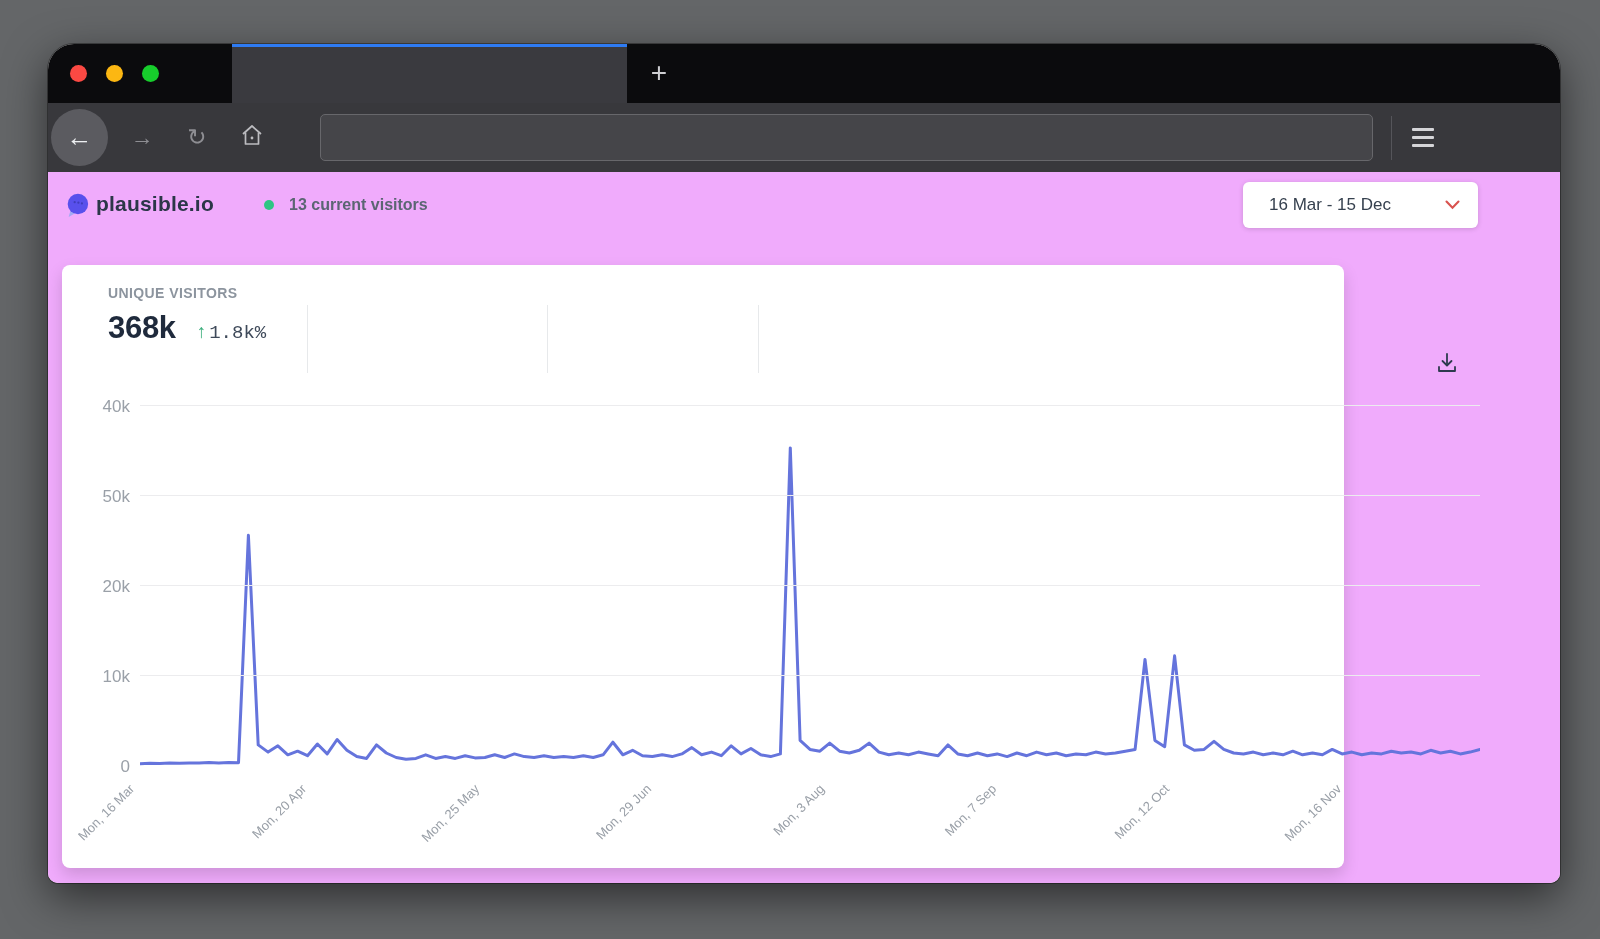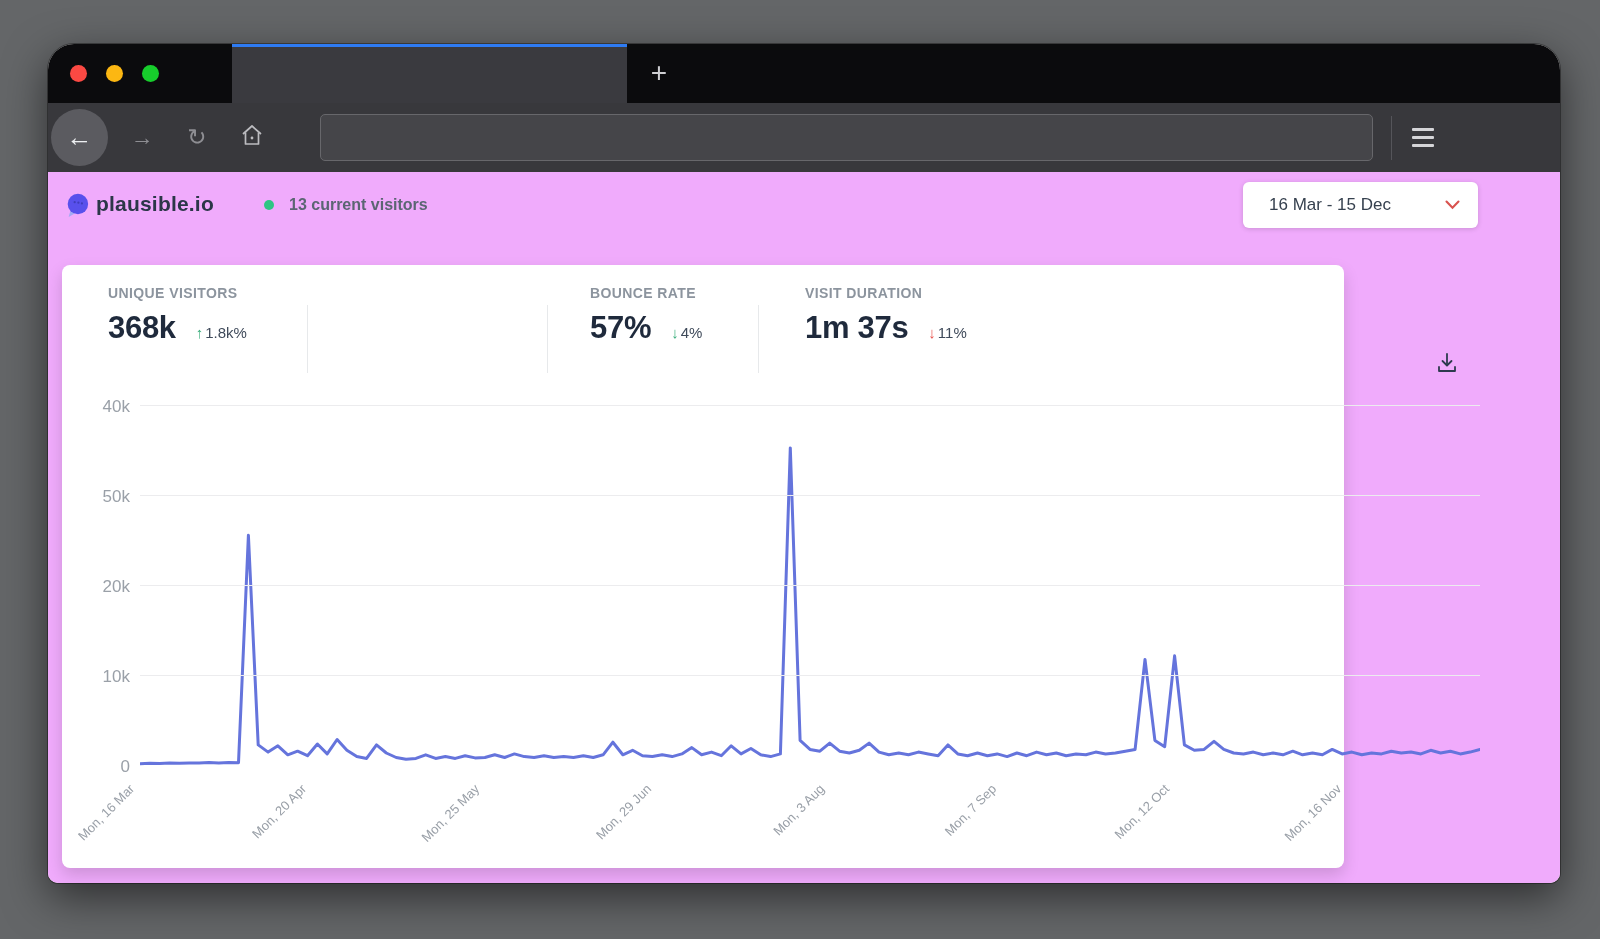--- a/index.html
+++ b/index.html
@@ -74,21 +74,21 @@
   
   .card {
     position:absolute; left:14px; top:93px; width:1282px; height:603px;
     background:#fff; border-radius:8px; box-shadow:0 7px 16px rgba(0,0,0,.15);
   }
   .stats-row { position:absolute; left:0; top:20px; height:72px; width:100%; }
   .stat { position:absolute; top:0; }
   .stat-label { font-size:14px; font-weight:700; color:#8c949e; letter-spacing:.4px; }
   .stat-value-row { margin-top:9px; display:flex; align-items:baseline; gap:20px; }
   .stat-value { font-size:31px; font-weight:700; color:#1f2a3c; letter-spacing:-.3px; }
-  .stat-change { font-size:15px; font-weight:500; color:#3f4a5a; }
+  .stat-change { font-size:19px; font-weight:500; color:#3f4a5a;font-family:Liberation Mono, monospace; }
   .stat-change .arr { font-weight:700; margin-right:2px; }
   .green .arr { color:#3bae7c; }
   .red .arr { color:#e8544e; }
   .stat-divider { position:absolute; top:20px; width:1px; height:68px; background:#e7e9eb; }
   .download-btn { position:absolute; left:1373px; top:86px; width:24px; height:24px; }
   
   .chart-area { position:absolute; left:0; top:130px; width:1475px; height:470px; }
   .gridline { position:absolute; left:78px; width:1340px; height:1px; background:#ececee; }
   .y-tick { position:absolute; width:44px; text-align:right; font-size:17px; color:#9aa0a8; }
   .x-tick {
@@ -168,35 +168,21 @@
       <div class="stats-row">
         <div class="stat" style="left:46px;">
           <div class="stat-label">UNIQUE VISITORS</div>
           <div class="stat-value-row">
             <span class="stat-value">368k</span>
             <span class="stat-change green"><span class="arr">↑</span><span>1.8k%</span></span>
           </div>
         </div>
         <div class="stat-divider" style="left:245px;"></div>
         <div class="stat-divider" style="left:485px;"></div>
-        <div class="stat" style="left:528px;">
-          <div class="stat-label">BOUNCE RATE</div>
-          <div class="stat-value-row">
-            <span class="stat-value">57%</span>
-            <span class="stat-change green"><span class="arr">↓</span><span>4%</span></span>
-          </div>
-        </div>
         <div class="stat-divider" style="left:696px;"></div>
-        <div class="stat" style="left:743px;">
-          <div class="stat-label">VISIT DURATION</div>
-          <div class="stat-value-row">
-            <span class="stat-value">1m 37s</span>
-            <span class="stat-change red"><span class="arr">↓</span><span>11%</span></span>
-          </div>
-        </div>
       </div>
 
       <div class="download-btn">
         <svg width="24" height="24" viewBox="0 0 24 24" fill="none" stroke="#2d3a4e" stroke-width="1.8" stroke-linecap="round" stroke-linejoin="round">
           <path d="M12 3 V14"></path>
             <path d="M7.5 10 L12 14.5 L16.5 10"></path>
             <path d="M4 16 V20 H20 V16"></path>
         </svg>
       </div>
 

